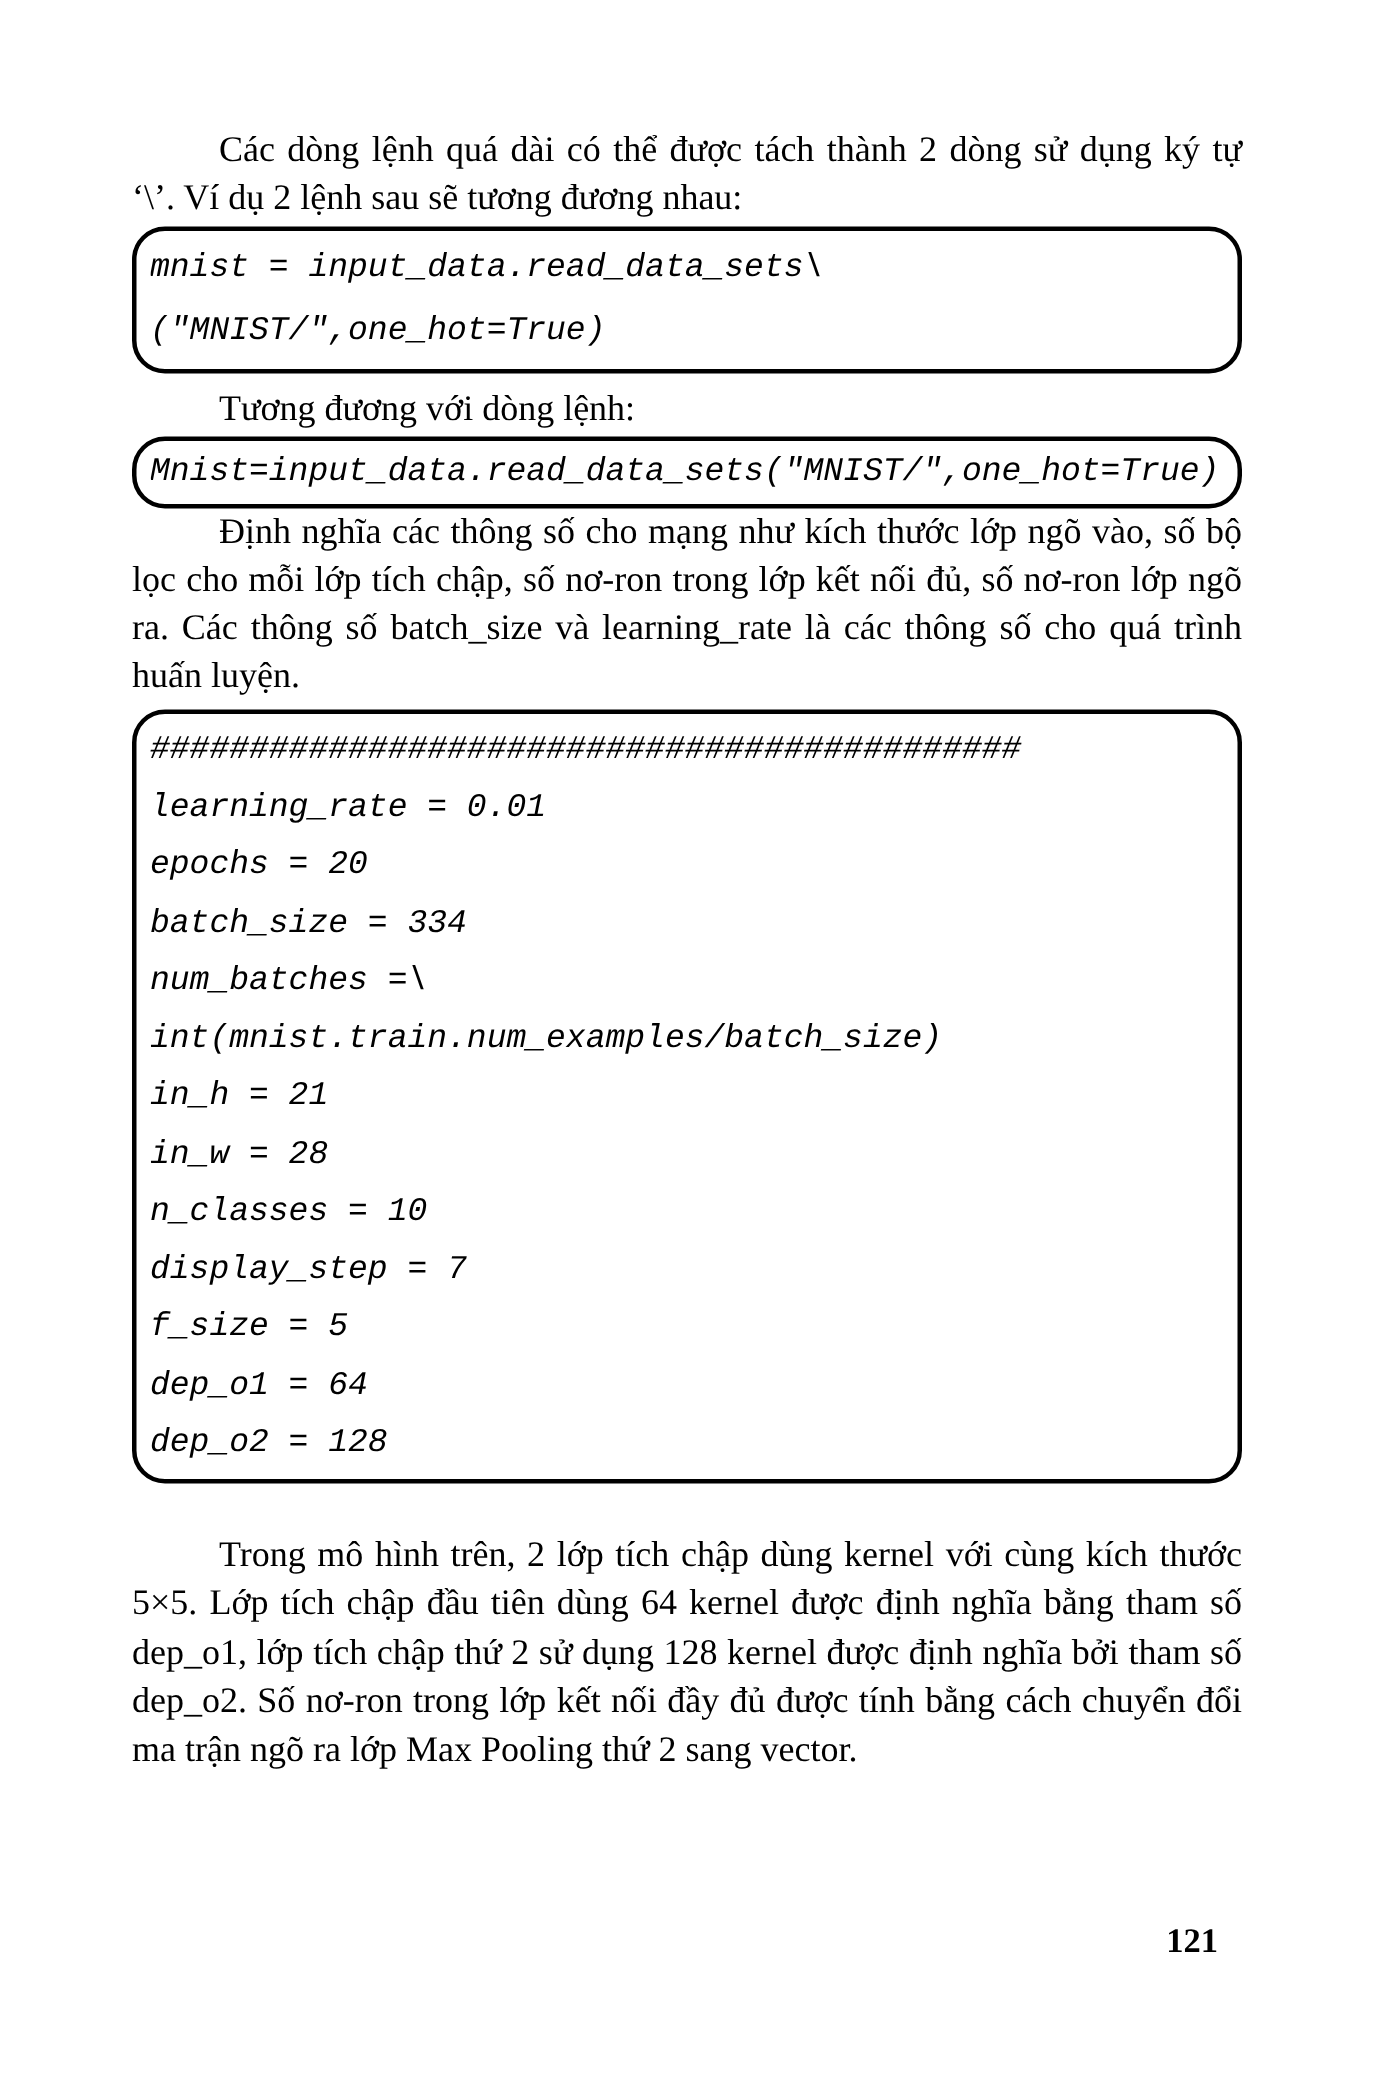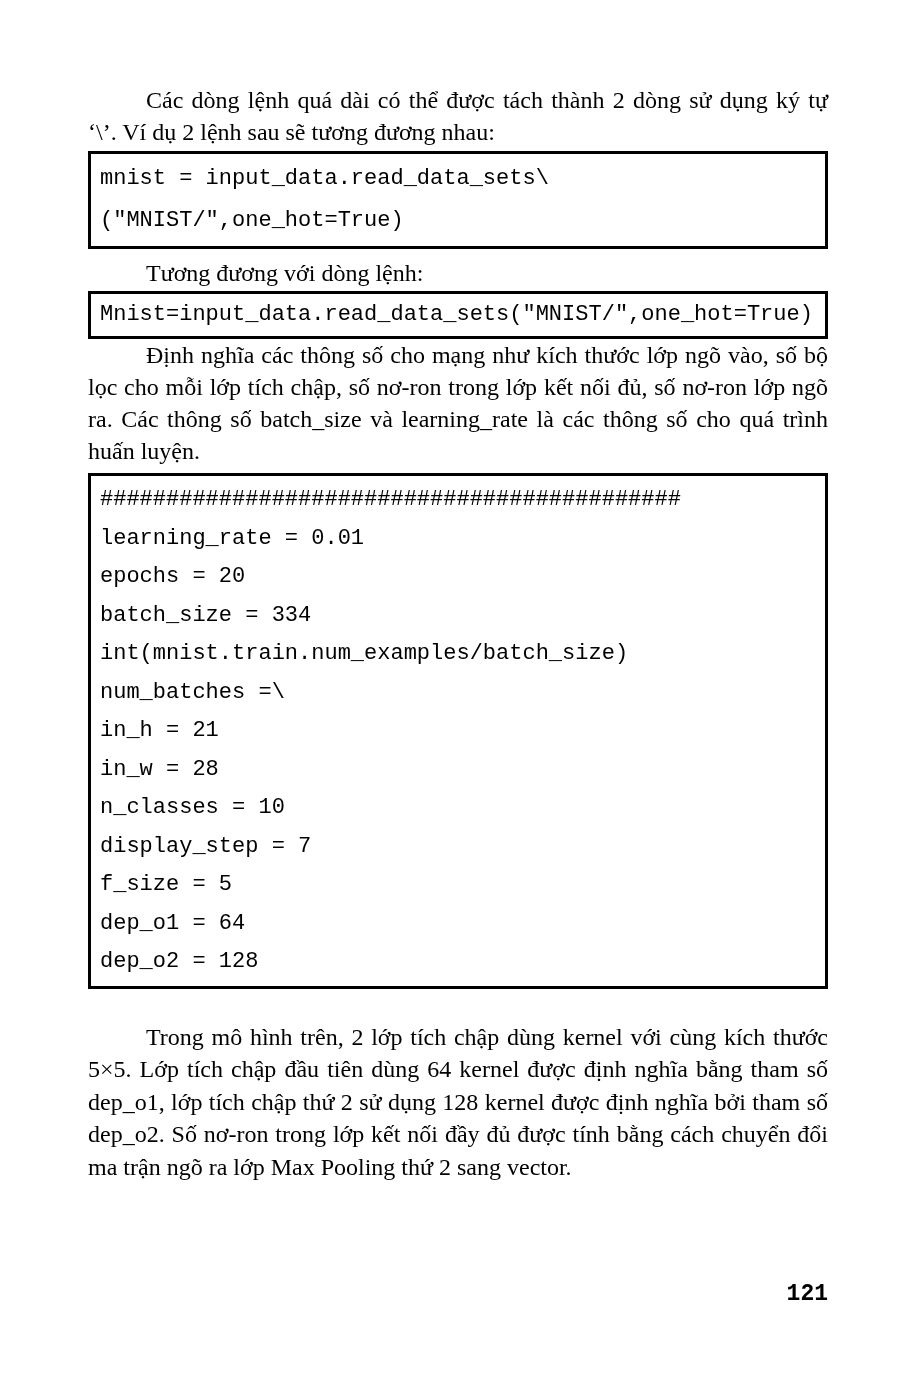--- a/index.html
+++ b/index.html
@@ -1,15 +1,15 @@
 <!DOCTYPE html>
 <html><head>
 <meta charset="utf-8">
 <style>
-  * { box-sizing: border-box; }
+  * { box-sizing: border-box; border-radius: 22px; }
   html, body { margin: 0; padding: 0; }
   body {
     width: 916px;
     height: 1388px;
     background: #ffffff;
     overflow: hidden;
   }
   .page {
     position: relative;
     width: 916px;
@@ -29,38 +29,39 @@
   .caption { margin-top: 8px; }
   .para-params { }
   .para-model { margin-top: 32px; line-height: 32.5px; }
   .codebox {
     border: 3px solid #000000;
     width: 740px;
     font-family: "Liberation Mono", "DejaVu Sans Mono", monospace;
     font-size: 22px;
     color: #000000;
     background: #ffffff;
+    font-style: italic;
   }
   .codebox .cl {
     white-space: pre;
     overflow: hidden;
   }
   #box-split   { margin-top: 3px; padding: 4px 8px 4px 9px; }
   #box-split .cl { line-height: 42px; }
   #box-single  { margin-top: 2px; padding: 2px 8px 2px 9px; }
   #box-single .cl { line-height: 38px; }
   #box-params  { margin-top: 6px; padding: 5px 8px 4px 9px; }
   #box-params .cl { line-height: 38.5px; }
   .page-number {
     position: absolute;
     top: 1281px;
-    right: 88px;
+    right: 104px;
     font-size: 23px;
     font-weight: 700;
-    font-family: Liberation Mono, monospace;
+    font-family: Liberation Serif, serif;
   }
 </style>
 </head>
 <body>
 
 <div class="page">
 
   <p class="para indent">Các dòng lệnh quá dài có thể được tách thành 2 dòng sử dụng ký tự ‘\’. Ví dụ 2 lệnh sau sẽ tương đương nhau:</p>
 
   <div class="codebox" id="box-split">
@@ -74,22 +75,22 @@
     <div class="cl">Mnist=input_data.read_data_sets("MNIST/",one_hot=True)</div>
   </div>
 
   <p class="para indent para-params">Định nghĩa các thông số cho mạng như kích thước lớp ngõ vào, số bộ lọc cho mỗi lớp tích chập, số nơ-ron trong lớp kết nối đủ, số nơ-ron lớp ngõ ra. Các thông số batch_size và learning_rate là các thông số cho quá trình huấn luyện.</p>
 
   <div class="codebox" id="box-params">
     <div class="cl">############################################</div>
     <div class="cl">learning_rate = 0.01</div>
     <div class="cl">epochs = 20</div>
     <div class="cl">batch_size = 334</div>
+    <div class="cl">num_batches =\</div>
     <div class="cl">int(mnist.train.num_examples/batch_size)</div>
-    <div class="cl">num_batches =\</div>
     <div class="cl">in_h = 21</div>
     <div class="cl">in_w = 28</div>
     <div class="cl">n_classes = 10</div>
     <div class="cl">display_step = 7</div>
     <div class="cl">f_size = 5</div>
     <div class="cl">dep_o1 = 64</div>
     <div class="cl">dep_o2 = 128</div>
   </div>
 
   <p class="para indent para-model">Trong mô hình trên, 2 lớp tích chập dùng kernel với cùng kích thước 5×5. Lớp tích chập đầu tiên dùng 64 kernel được định nghĩa bằng tham số dep_o1, lớp tích chập thứ 2 sử dụng 128 kernel được định nghĩa bởi tham số dep_o2. Số nơ-ron trong lớp kết nối đầy đủ được tính bằng cách chuyển đổi ma trận ngõ ra lớp Max Pooling thứ 2 sang vector.</p>

